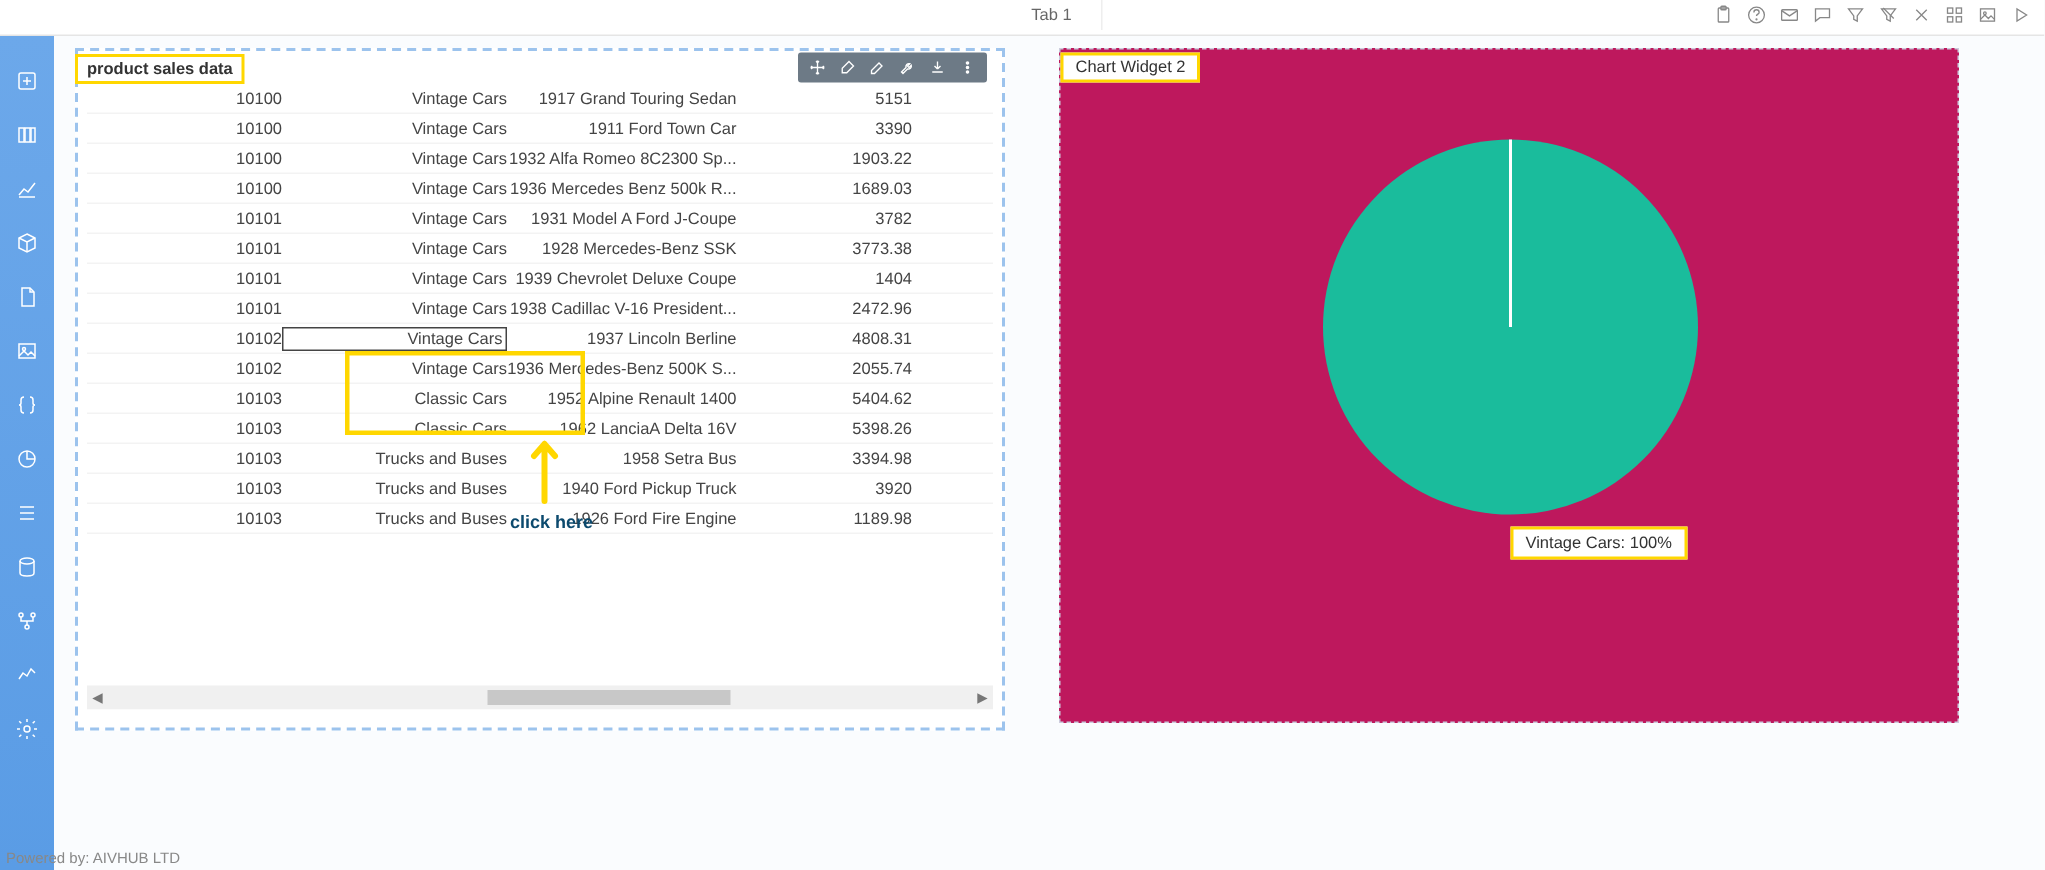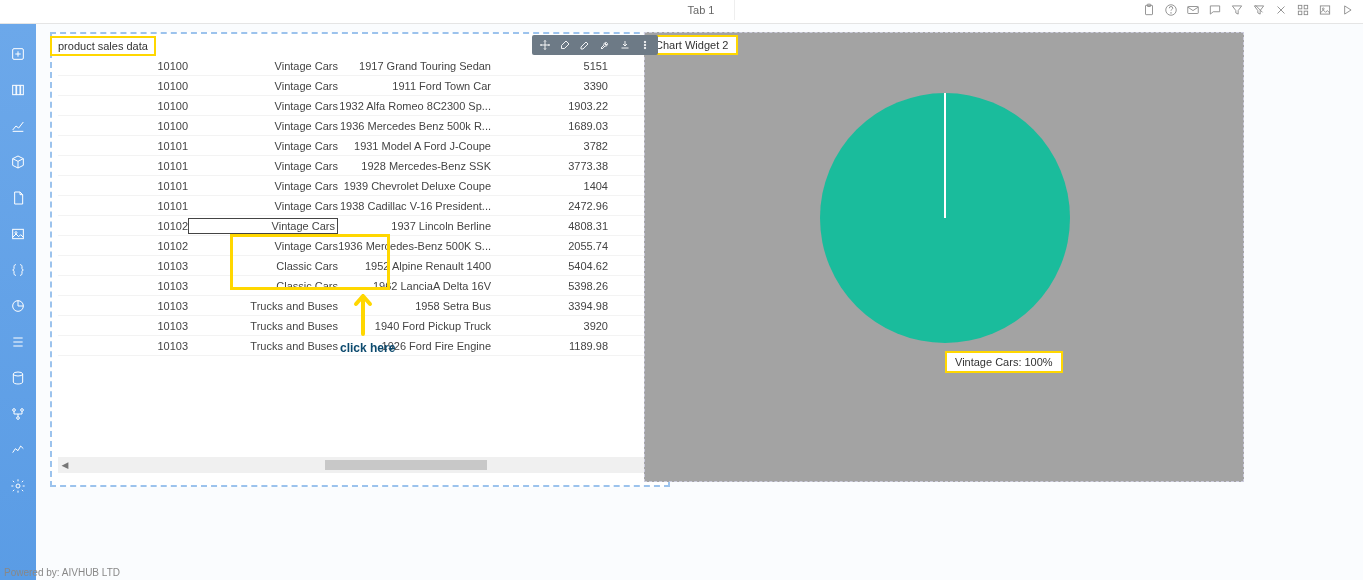--- a/index.html
+++ b/index.html
@@ -23,21 +23,21 @@
 
 .sidebar { width: 36px; background: #4a90e2; background: linear-gradient(#6ca8ea,#5a9ce5); display: flex; flex-direction: column; align-items: center; padding-top: 20px; gap: 16px; }
 .sidebar .sic { width: 20px; height: 20px; display: flex; align-items: center; justify-content: center; cursor: pointer; }
 .sidebar .sic svg { width: 16px; height: 16px; stroke: #fff; fill: none; stroke-width: 1.5; }
 
 
 .workspace { flex: 1; position: relative; background: #fafcfe; padding: 8px; overflow: hidden; }
 
 
 .widget-table { position: absolute; left: 14px; top: 8px; width: 620px; height: 455px; border: 2px dashed #9cc3ed; background: #fff; }
-.widget-title { position: absolute; left: -2px; top: 2px; font-size: 11px; padding: 2px 6px; border: 2px solid #ffd700; background: #fff; z-index: 5; }
+.widget-title { position: absolute; left: -2px; top: 2px; font-size: 11px; padding: 2px 6px; border: 2px solid #ffd700; background: #fff; z-index: 5; font-weight: bold; }
 
 
 .widget-toolbar { position: absolute; right: 10px; top: 1px; display: flex; gap: 6px; background: #6d7a86; padding: 3px 6px; border-radius: 2px; z-index: 6; }
 .widget-toolbar .wt { width: 14px; height: 14px; display: flex; align-items: center; justify-content: center; cursor: pointer; }
 .widget-toolbar svg { width: 12px; height: 12px; stroke: #fff; fill: none; stroke-width: 1.8; }
 
 .table-wrap { position: absolute; left: 6px; right: 6px; top: 22px; bottom: 12px; overflow: hidden; display:flex; flex-direction:column; }
 .thead { display: flex; font-weight: 600; font-size: 11px; color: #333; padding: 6px 0; border-bottom:1px solid #eee; }
 .col0 { width: 130px; padding-left: 24px; }
 .col1 { width: 150px; }
@@ -52,21 +52,21 @@
 .hscroll .track { flex:1; height:10px; background:#f0f0f0; position:relative; }
 .hscroll .thumb { position:absolute; left:44%; width:28%; top:0; bottom:0; background:#c8c8c8; }
 
 
 .cell-highlight-group { position:absolute; left:178px; top:200px; width:160px; height:56px; border:3px solid #ffd700; z-index:4; pointer-events:none; }
 .arrow-ann { position:absolute; left:296px; top:252px; z-index:7; pointer-events:none; }
 .arrow-ann svg { width:30px; height:50px; }
 .click-here { position:absolute; left:288px; top:307px; color:#0c4a6e; font-weight:600; font-size:12px; z-index:7; pointer-events:none; }
 
 
-.widget-chart { position: absolute; left: 608px; top: 8px; width: 600px; height: 450px; border: 1px dashed #ccd; background: #a3a3a3; }
+.widget-chart { position: absolute; left: 670px; top: 8px; width: 600px; height: 450px; border: 1px dashed #ccd; background: #be185d; }
 .chart-title-box { position:absolute; left:0; top:2px; border:2px solid #ffd700; padding:2px 8px; font-size:11px; background:#fff; z-index:3; }
 .pie { position:absolute; left:175px; top:60px; width:250px; height:250px; border-radius:50%; background:#1abc9c; }
 .pie::after { content:""; position:absolute; left:50%; top:0; width:2px; height:50%; background:#fff; transform:translateX(-50%); }
 .pie-label { position:absolute; left:300px; top:318px; border:2px solid #ffd700; padding:3px 8px; font-size:11px; background:#fff; }
 
 
 .footer { position:absolute; left:4px; bottom:2px; font-size:10px; color:#888; }
 
 
 .tbody::-webkit-scrollbar { width:14px; }

